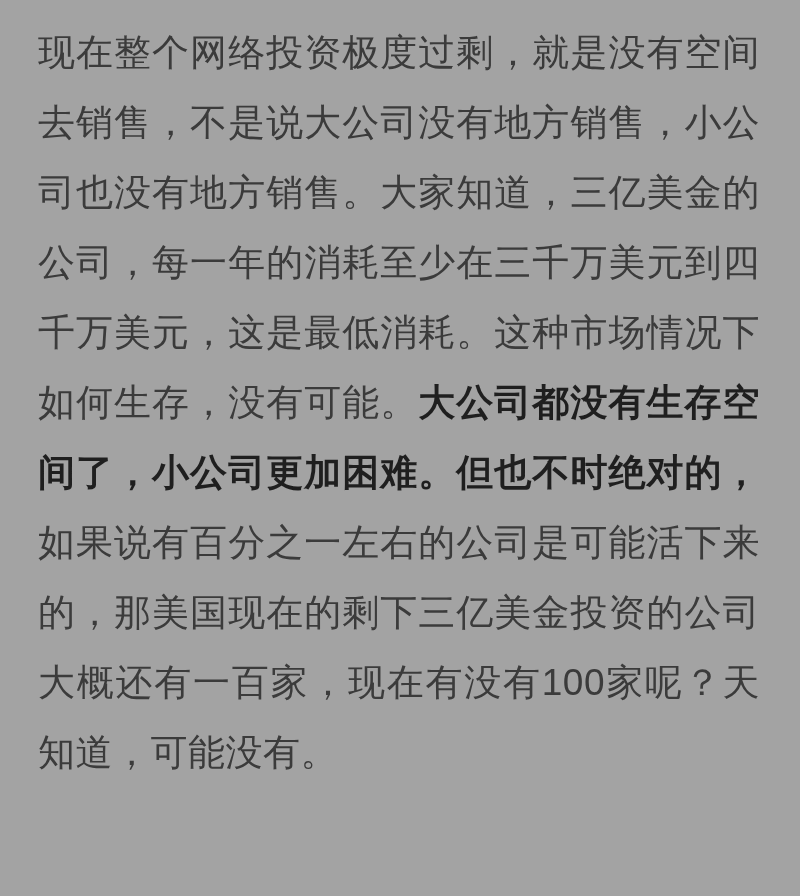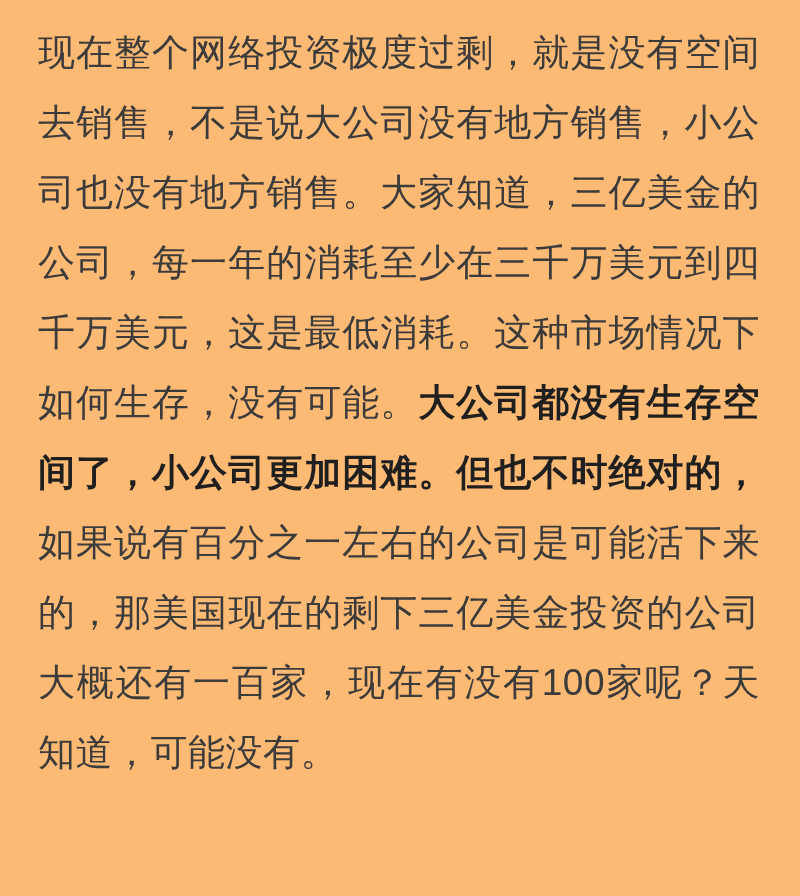--- a/index.html
+++ b/index.html
@@ -11,21 +11,21 @@
     width: 800px;
     height: 896px;
     overflow: hidden;
     font-family: "Liberation Sans", sans-serif;
   }
   .page {
     box-sizing: border-box;
     width: 800px;
     height: 896px;
     padding: 18px 40px 0 38px;
-    background: #fdba74;
+    background: #a3a3a3;
   }
   .article-body {
     font-family: "Liberation Sans", sans-serif;
     font-size: 37px;
     line-height: 70px;
     color: #3b3b3b;
     letter-spacing: 0.5px;
     text-align: justify;
     text-justify: inter-character;
     word-break: break-all;

